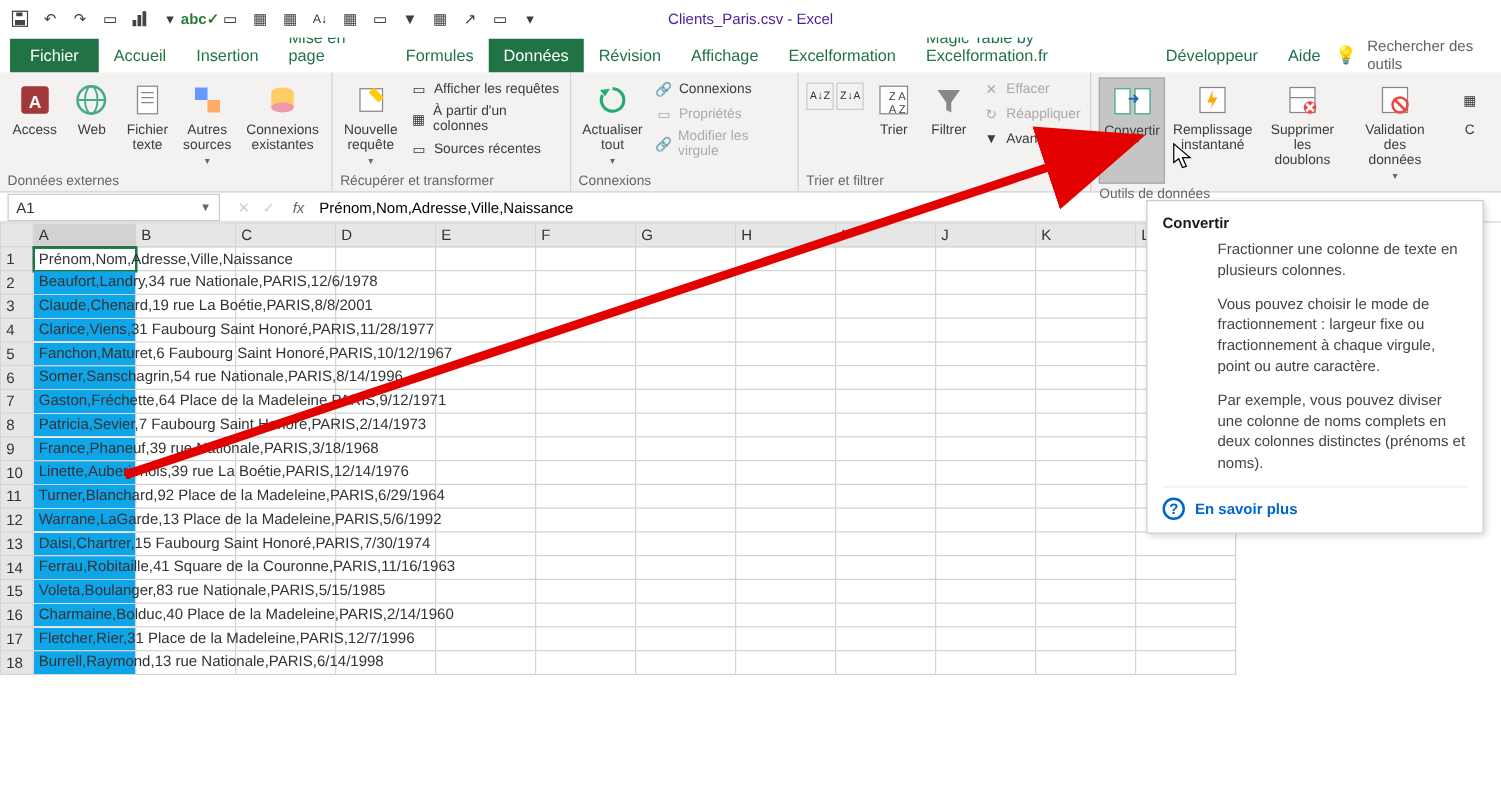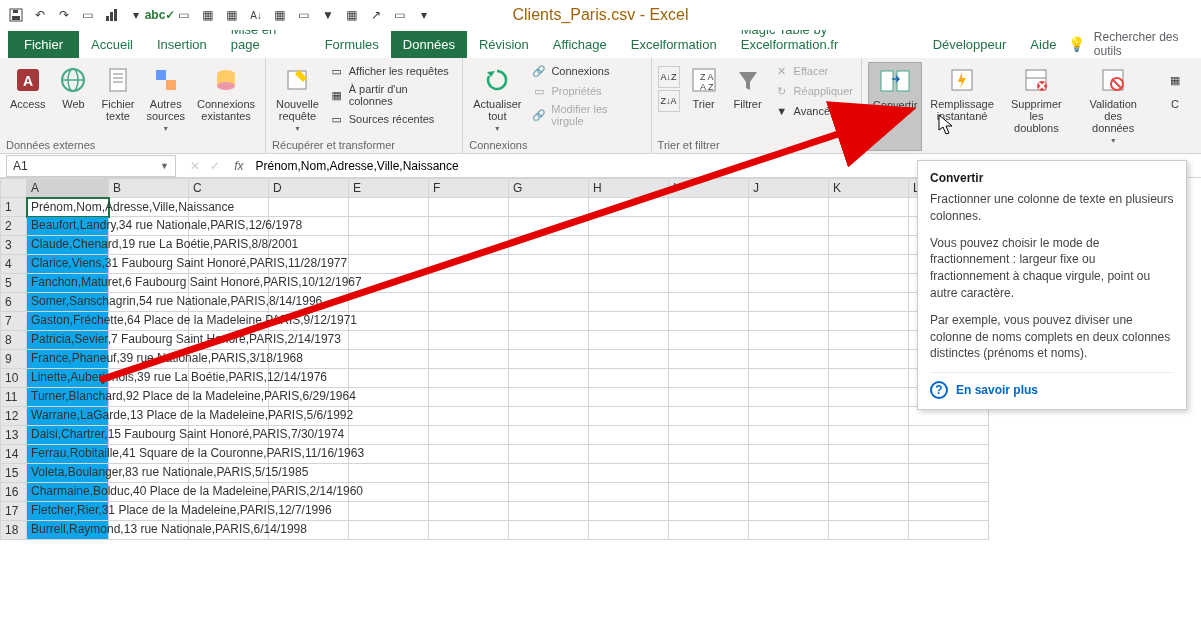--- a/index.html
+++ b/index.html
@@ -27,22 +27,22 @@
   display: flex;
   align-items: center;
   gap: 8px;
   padding-left: 8px;
 }
 .qat-item { width: 16px; height: 16px; display:flex; align-items:center; justify-content:center; color:#3c3c3c; }
 .title-text {
   position: absolute;
   left: 50%;
   transform: translateX(-50%);
-  color: #a16207;
-  font-size: 16px;
+  color: #4c1d95;
+  font-size: 12px;
 }
 
 
 .tabs {
   background: #fff;
   height: 28px;
   display: flex;
   align-items: flex-end;
   padding-left: 8px;
   gap: 0;
@@ -178,21 +178,21 @@
   right: 14px;
   width: 270px;
   background: #fff;
   border: 1px solid #ccc;
   box-shadow: 2px 2px 6px rgba(0,0,0,0.2);
   padding: 10px 12px;
   font-size: 12px;
   z-index: 50;
 }
 .tooltip-title { font-weight: bold; color:#1a1a1a; margin-bottom:6px; }
-.tooltip p { color:#444; margin-bottom:10px; line-height:1.4; }
+.tooltip p { color:#444; margin-bottom:10px; line-height:1.4;margin-left:44px; }
 .tooltip-learn {
   display: flex;
   align-items: center;
   gap: 8px;
   color: #0066cc;
   font-weight: 600;
   border-top: 1px solid #eee;
   padding-top: 8px;
 }
 .tooltip-learn .q {
@@ -456,21 +456,21 @@
             <span class="sm-icon">🔗</span>
             <span>Modifier les virgule</span>
           </div>
       </div>
     </div>
     <div class="ribbon-group-label">Connexions</div>
   </div>
 
   <div class="ribbon-group">
     <div class="ribbon-group-buttons">
-      <div style="display:flex;flex-direction:column;gap:2px;padding-top:4px;">
+      <div style="display:flex;flex-direction:row;gap:2px;padding-top:4px;font-family:Liberation Mono, monospace;">
         <div class="sm-icon" style="border:1px solid #ccc;width:22px;height:22px;font-size:9px;">A↓Z</div>
         <div class="sm-icon" style="border:1px solid #ccc;width:22px;height:22px;font-size:9px;">Z↓A</div>
       </div>
       <div class="big-btn">
         <div class="icon-lg">
             <svg width="28" height="28">
               <rect x="3" y="3" width="22" height="22" fill="#fff" stroke="#888"></rect>
               <text x="10" y="14" font-size="9" fill="#444">Z A</text>
               <text x="10" y="24" font-size="9" fill="#444">A Z</text>
             </svg>
@@ -548,20 +548,21 @@
           </div>
         <span style="white-space:pre-line">Validation des
 données</span>
         <span style="font-size:8px;color:#666">▾</span>
       </div>
       <div class="big-btn" style="min-width:20px;">
         <div class="icon-lg">▦</div>
         <span>C</span>
       </div>
     </div>
+    <div class="ribbon-group-label">Outils de données</div>
   </div>
 </div>
 
 <div class="formulabar">
   <div class="namebox">
     <span>A1</span>
     <span class="namebox-dd">▼</span>
   </div>
   <div class="fx-btns">
     <span style="color:#ccc;">✕</span>

